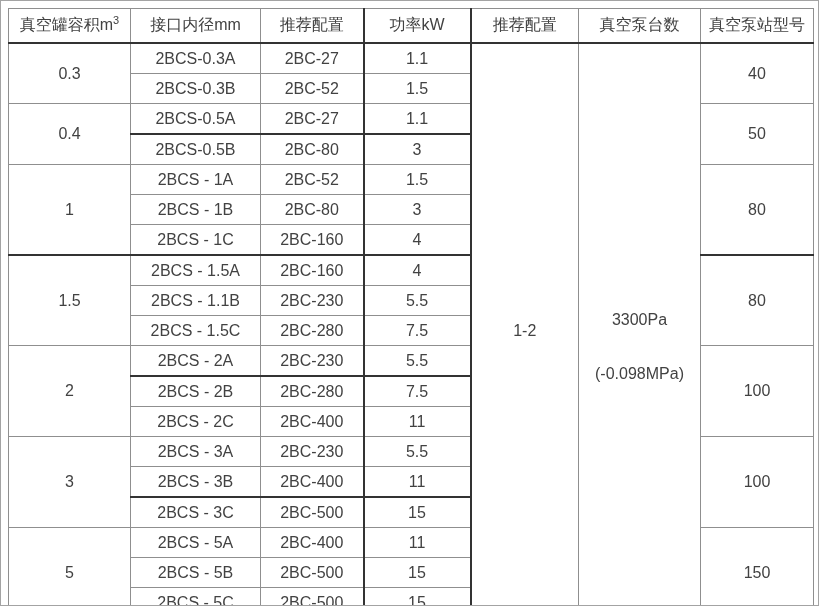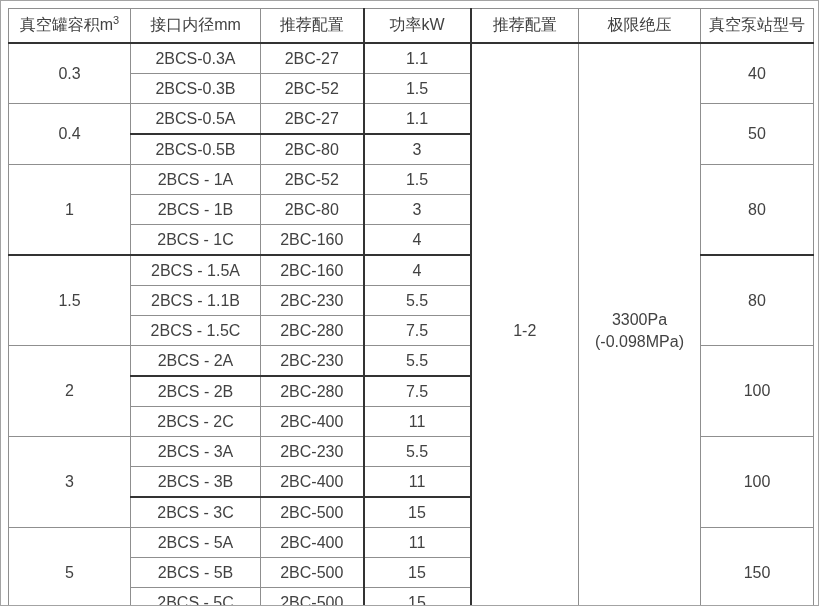--- a/index.html
+++ b/index.html
@@ -32,21 +32,21 @@
     background: #ffffff;
     overflow: hidden;
     white-space: nowrap;
   }
   table.spec th { height: 33px; border-bottom: 2px solid #333333; }
   table.spec td { height: 29px; }
   
   .col-power { border-left: 2px solid #333333 !important; border-right: 2px solid #333333 !important; margin-left: 48px; }
   .tb { border-bottom: 2px solid #333333 !important; }
   sup.vol-sup { font-size: 11px; vertical-align: super; line-height: 0; }
-  .pressure-cell div { line-height: 22px; }
+  .pressure-cell div { line-height: 22px; margin-top: 32px; }
 </style>
 </head>
 <body>
 
 <div class="frame">
   <table class="spec">
     <colgroup>
       <col style="width:122px">
         <col style="width:130px">
         <col style="width:103px">
@@ -55,21 +55,21 @@
         <col style="width:122px">
       <col style="width:113px">
     </colgroup>
     <thead>
       <tr>
         <th><span>真空罐容积m</span><sup class="vol-sup">3</sup></th>
         <th>接口内径mm</th>
         <th>推荐配置</th>
         <th class="col-power">功率kW</th>
         <th>推荐配置</th>
-        <th>极限绝压</th>
+        <th>真空泵台数</th>
         <th>真空泵站型号</th>
       </tr>
     </thead>
     <tbody>
 
       <tr>
         <td rowspan="2">0.3</td>
         <td>2BCS-0.3A</td>
         <td>2BC-27</td>
         <td class="col-power">1.1</td>

